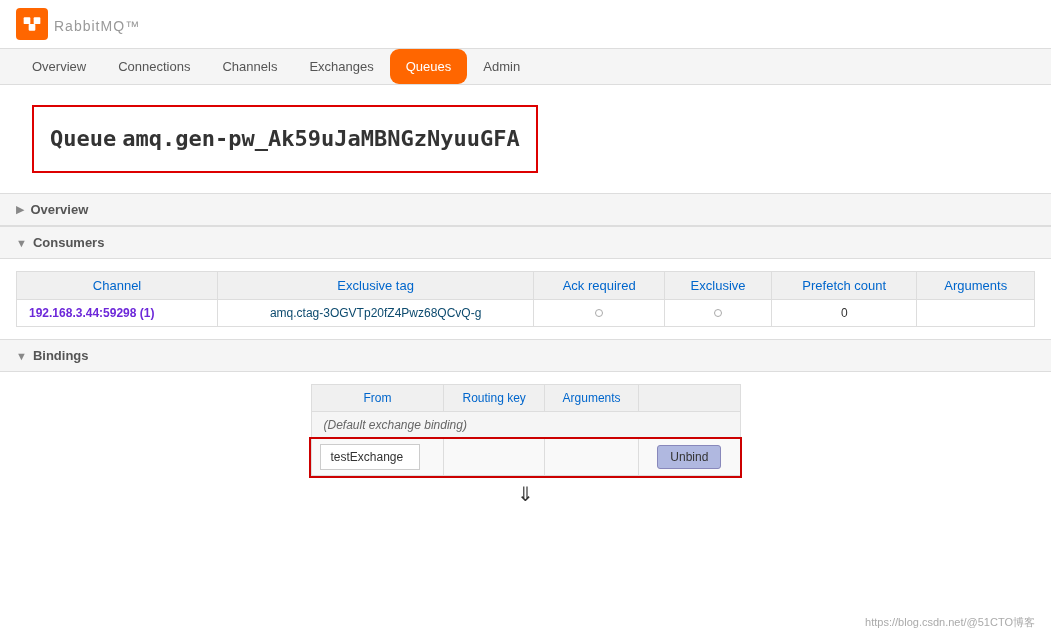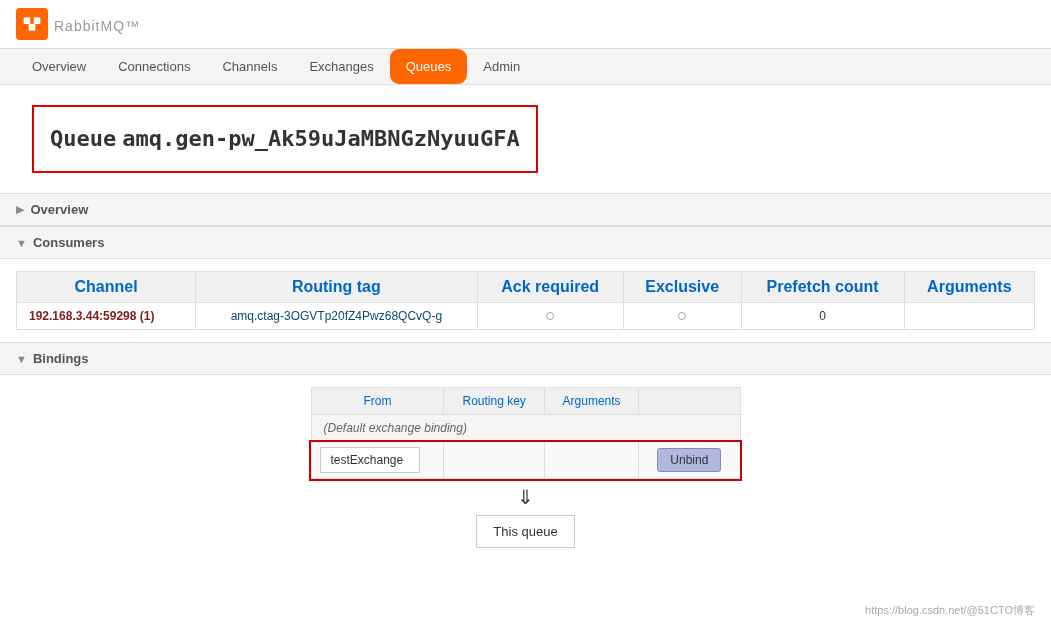--- a/index.html
+++ b/index.html
@@ -25,43 +25,43 @@
 
     
     .section { margin: 0 0 0 0; border-top: 1px solid #ddd; }
     .section-header { display: flex; align-items: center; padding: 8px 16px; background: #f5f5f5; cursor: pointer; border-bottom: 1px solid #ddd; }
     .section-header .arrow { margin-right: 6px; color: #888; font-size: 11px; }
     .section-header .title { font-weight: bold; font-size: 13px; color: #555; }
     .section-content { padding: 12px 16px; }
 
     
     table { border-collapse: collapse; width: 100%; }
-    th { background: #f0f0f0; padding: 6px 12px; text-align: center; font-size: 16px; color: #0066cc; border: 1px solid #ddd; font-weight: bold; }
+    th { background: #f0f0f0; padding: 6px 12px; text-align: center; font-size: 13px; color: #0066cc; border: 1px solid #ddd; font-weight: normal; }
     td { padding: 6px 12px; text-align: center; border: 1px solid #ddd; font-size: 12px; }
     tr:nth-child(even) td { background: #f9f9f9; }
-    .channel-link { color: #7f1d1d; font-weight: bold; text-decoration: none; }
+    .channel-link { color: #6d28d9; font-weight: bold; text-decoration: none; }
     .consumer-tag { color: #0c4a6e; }
     .circle { display: inline-block; width: 8px; height: 8px; border: 1px solid #aaa; border-radius: 50%; }
 
     
     .bindings-table-wrap { display: flex; flex-direction: column; align-items: center; }
     .bindings-table { width: 430px; border-collapse: collapse; }
     .bindings-table th { background: #f0f0f0; padding: 6px 12px; text-align: center; font-size: 12px; color: #0066cc; border: 1px solid #ddd; font-weight: normal; }
     .bindings-table td { padding: 6px 12px; border: 1px solid #ddd; font-size: 12px; text-align: center; }
     .bindings-table .default-row td { background: #f5f5f5; text-align: left; color: #666; font-style: italic; }
 
     .unbind-btn { background: #b0b8e0; border: 1px solid #8888bb; padding: 4px 12px; cursor: pointer; font-size: 12px; color: #333; border-radius: 3px; }
 
     
     .arrow-down { text-align: center; font-size: 20px; padding: 6px 0; color: #333; }
 
     
     .this-queue-box { border: 1px solid #ccc; padding: 8px 16px; display: inline-block; margin: 0 auto; font-size: 13px; color: #333; background: #fff; }
 
-    .watermark { position: fixed; bottom: 23px; right: 16px; font-size: 11px; color: #aaa; }
+    .watermark { position: fixed; bottom: 11px; right: 16px; font-size: 11px; color: #aaa; }
   </style>
 </head>
 <body>
 
 <div class="header">
   <div class="logo">
     <div class="logo-icon">
       <svg viewBox="0 0 24 24">
           <rect x="2" y="4" width="8" height="8" rx="1"></rect>
           <rect x="14" y="4" width="8" height="8" rx="1"></rect>
@@ -101,21 +101,21 @@
 <div class="section">
   <div class="section-header">
     <span class="arrow">▼</span>
     <span class="title">Consumers</span>
   </div>
   <div class="section-content">
     <table>
       <thead>
         <tr>
           <th>Channel</th>
-          <th>Routing tag</th>
+          <th>Exclusive tag</th>
           <th>Ack required</th>
           <th>Exclusive</th>
           <th>Prefetch count</th>
           <th>Arguments</th>
         </tr>
       </thead>
       <tbody>
         <tr>
           <td style="text-align:left;">
             <a class="channel-link">192.168.3.44:59298 (1)</a>
@@ -165,18 +165,17 @@
             <td></td>
             <td>
               <button class="unbind-btn">Unbind</button>
             </td>
           </tr>
         </tbody>
       </table>
 
       <div class="arrow-down">⇓</div>
 
-      <div class="this-queue-box">This queue</div>
     </div>
   </div>
 </div>
 
 <div class="watermark">https://blog.csdn.net/@51CTO博客</div>
 
 </body></html>

